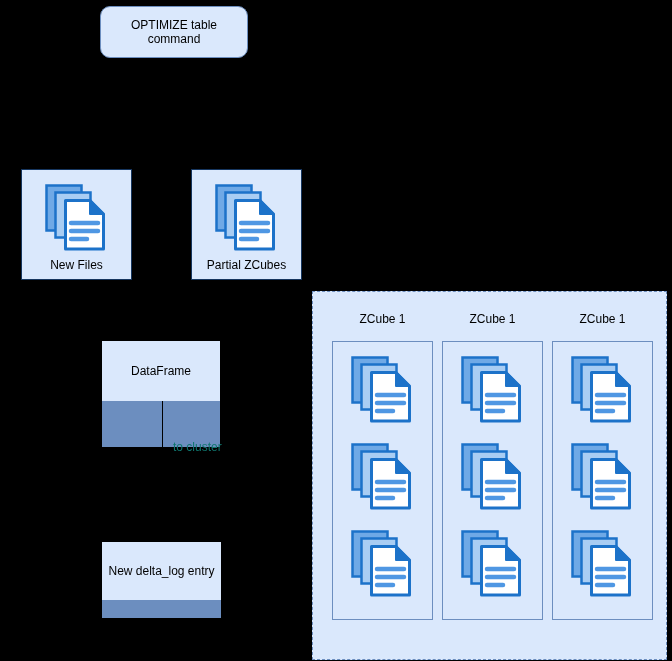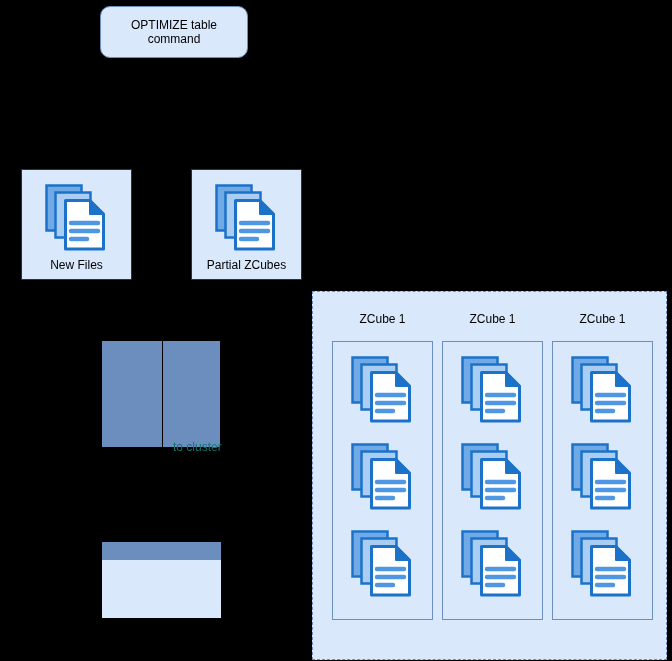--- a/index.html
+++ b/index.html
@@ -80,29 +80,31 @@
     <path d="M46 17.5 L59.5 31 H46 Z" fill="#1c72c9" stroke="#1c72c9" stroke-width="2" stroke-linejoin="round"></path>
     <line x1="27" y1="40" x2="54" y2="40" stroke="#4f97e3" stroke-width="4.5" stroke-linecap="round"></line>
     <line x1="27" y1="48" x2="54" y2="48" stroke="#4f97e3" stroke-width="4.5" stroke-linecap="round"></line>
     <line x1="27" y1="56" x2="43" y2="56" stroke="#4f97e3" stroke-width="4.5" stroke-linecap="round"></line>
   </svg>
 </span>
     <span class="label">New Files</span>
   </div>
 
   <div class="node dataframe-box">
+    <div class="df-title center-text">DataFrame</div>
     <div class="df-cells">
       <div class="df-cell-left"></div>
       <div class="df-cell-right"></div>
     </div>
   </div>
 
   <div class="clipped-label">to cluster</div>
 
   <div class="node deltalog-box">
+    <div class="dl-title center-text">New delta_log entry</div>
     <div class="dl-strip"></div>
   </div>
 
   <div class="node zcontainer">
     <div class="zlabel z1">ZCube 1</div>
     <div class="zlabel z2">ZCube 1</div>
     <div class="zlabel z3">ZCube 1</div>
 
     <div class="zrect z1">
       <span>

